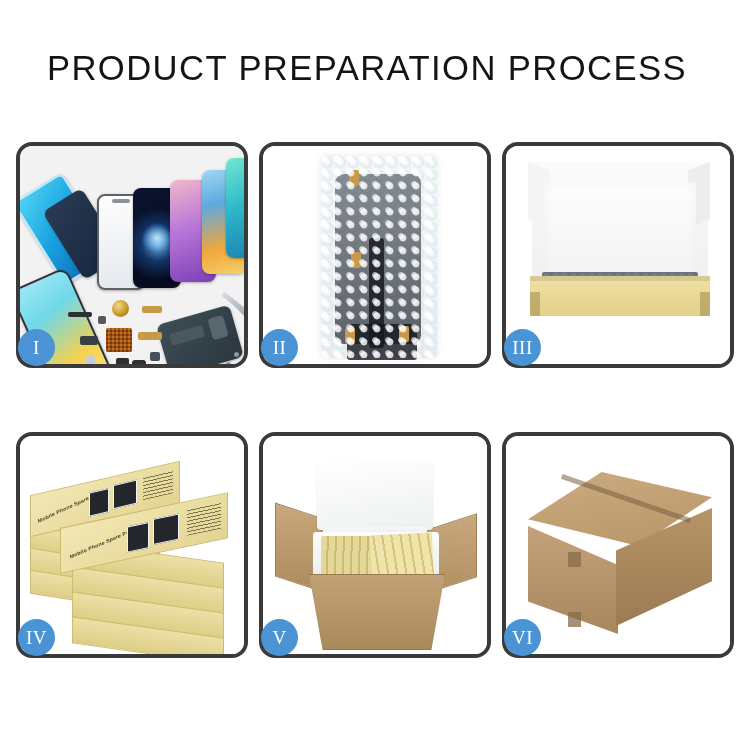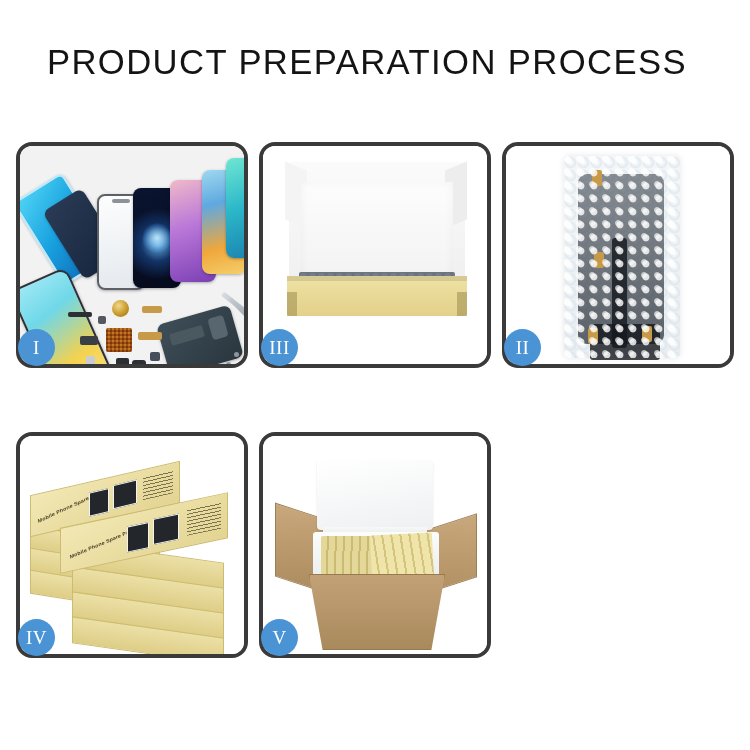--- a/index.html
+++ b/index.html
@@ -15,21 +15,21 @@
   }
   .page {
     position: relative;
     width: 750px;
     height: 750px;
   }
 
   
   .header {
     position: absolute;
-    top: 0; left: 0;
+    top: 6px; left: 0;
     width: 734px;
     text-align: center;
   }
   .title {
     margin: 0;
     padding-top: 44px;
     font-size: 35px;
     font-weight: 400;
     letter-spacing: 1.4px;
     color: #141414;
@@ -472,52 +472,52 @@
         <div class="tweezer"></div>
         <div class="tweezer2"></div>
         <div class="screw" style="left:214px;top:206px;"></div>
         <div class="screw" style="left:222px;top:214px;"></div>
         <div class="screw" style="left:206px;top:216px;"></div>
       </div>
       <div class="badge">I</div>
     </div>
 
     <div class="panel">
-      <div class="panel-inner p3">
-        <div class="box3-lid"></div>
-        <div class="box3-flapL"></div>
-        <div class="box3-flapR"></div>
-        <div class="box3-lid-face"></div>
-        <div class="box3-inner"></div>
-        <div class="box3-body">
-          <div class="box3-corner" style="left:0;"></div>
-          <div class="box3-corner" style="right:0;"></div>
-        </div>
-      </div>
-      <div class="badge">III</div>
-    </div>
-
-    <div class="panel">
       <div class="panel-inner p2">
         <div class="bubblewrap">
           <div class="screen-inside">
             <div class="flexcable"></div>
             <div class="flexcable2"></div>
           </div>
           <div class="tab-gold" style="left:28px;top:14px;"></div>
           <div class="tab-gold" style="left:30px;top:96px;"></div>
           <div class="tab-gold" style="left:24px;top:172px;"></div>
           <div class="tab-gold" style="left:78px;top:170px;"></div>
           <div class="bubble-overlay"></div>
         </div>
       </div>
       <div class="badge">II</div>
     </div>
 
     <div class="panel">
+      <div class="panel-inner p3">
+        <div class="box3-lid"></div>
+        <div class="box3-flapL"></div>
+        <div class="box3-flapR"></div>
+        <div class="box3-lid-face"></div>
+        <div class="box3-inner"></div>
+        <div class="box3-body">
+          <div class="box3-corner" style="left:0;"></div>
+          <div class="box3-corner" style="right:0;"></div>
+        </div>
+      </div>
+      <div class="badge">III</div>
+    </div>
+
+    <div class="panel">
       <div class="panel-inner p4">
 
         <div class="stack-box" style="left:10px;top:78px;width:128px;height:22px;transform:skewY(9deg);"></div>
         <div class="stack-box" style="left:10px;top:100px;width:128px;height:22px;transform:skewY(9deg);"></div>
         <div class="stack-box" style="left:10px;top:122px;width:128px;height:22px;transform:skewY(9deg);"></div>
         <div class="stack-box" style="left:10px;top:144px;width:128px;height:22px;transform:skewY(9deg);"></div>
 
         <div class="lid-top" style="left:10px;top:42px;width:148px;height:40px;transform:skewY(-13deg);">
           <div class="lid-label" style="left:6px;top:16px;transform:rotate(-13deg);">Mobile Phone Spare Parts</div>
           <div class="lid-swatch" style="left:58px;top:10px;width:18px;height:22px;"></div>
@@ -546,15 +546,26 @@
         <div class="c5-flapR"></div>
         <div class="c5-foamlid"></div>
         <div class="c5-foambox"></div>
         <div class="c5-contents"></div>
         <div class="c5-contents2"></div>
         <div class="c5-body"></div>
       </div>
       <div class="badge">V</div>
     </div>
 
+    <div class="panel">
+      <div class="panel-inner p6">
+        <div class="c6-top"></div>
+        <div class="c6-left"></div>
+        <div class="c6-right"></div>
+        <div class="c6-seam"></div>
+        <div class="c6-tape" style="left:62px;top:116px;"></div>
+        <div class="c6-tape" style="left:62px;top:176px;"></div>
+      </div>
+      <div class="badge">VI</div>
+    </div>
 
   </div>
 </div>
 
 </body></html>

